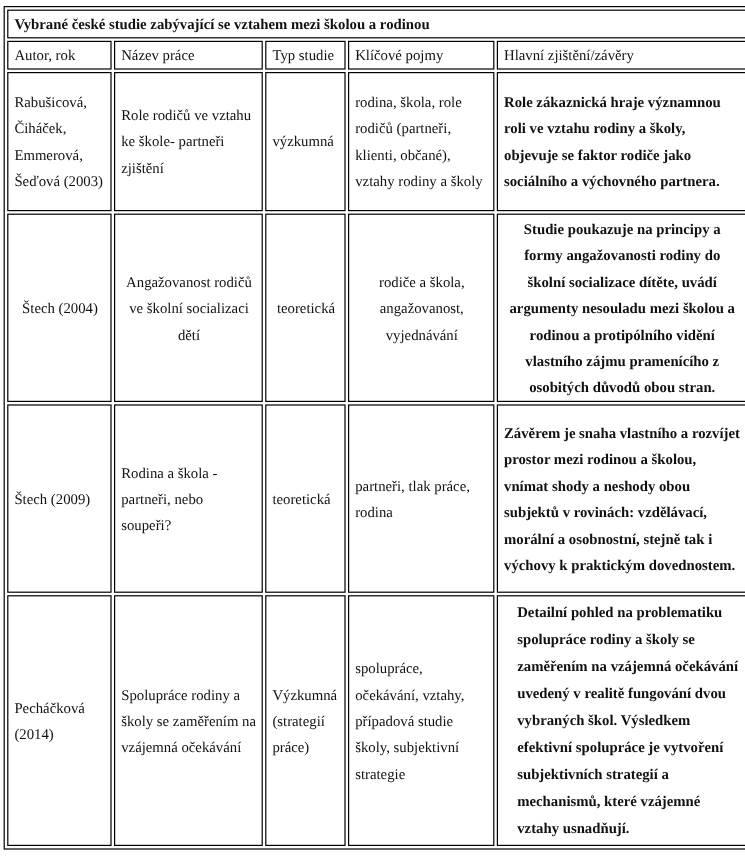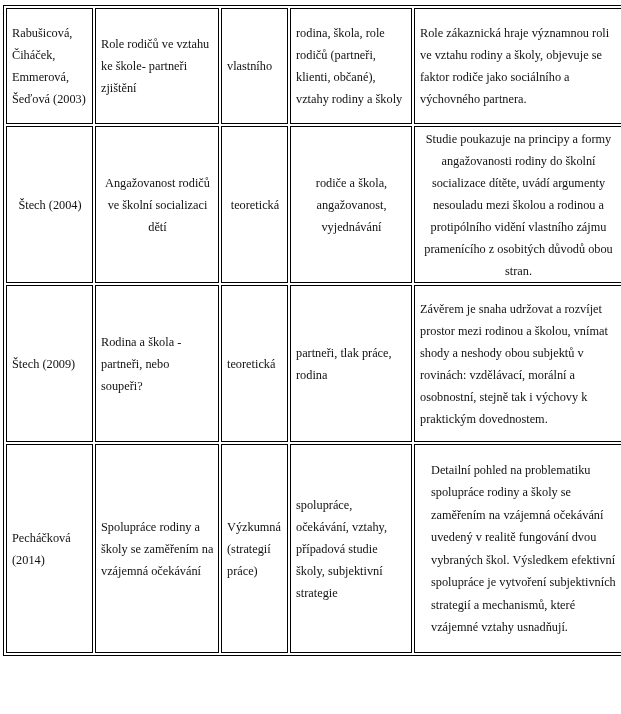--- a/index.html
+++ b/index.html
@@ -20,55 +20,65 @@
       line-height: 22px;
       vertical-align: middle;
       word-wrap: break-word;
     }
     td.title { font-weight: bold; font-size: 12.5px; height: 22px; padding-left: 5px; }
     tr.head td { height: 21px; }
     tr.r1 td { height: 114px; }
     tr.r2 td { height: 155px; text-align: center; }
     tr.r3 td { height: 155px; }
     tr.r4 td { height: 207px; }
-    td.findings { line-height: 21.5px; }
+    td.findings { line-height: 21.5px; font-weight: bold; }
     tr.r4 td.findings { line-height: 22.5px; padding-left: 16px; }
   </style>
 </head>
 <body>
 
 <table class="main">
   <colgroup>
     <col style="width:87px">
     <col style="width:124px">
     <col style="width:67px">
     <col style="width:122px">
     <col style="width:208px">
   </colgroup>
   <tbody>
+      <tr>
+    <td class="title" colspan="5">Vybrané české studie zabývající se vztahem mezi školou a rodinou</td>
+  </tr>
+  <tr class="head">
+    <td>Autor, rok</td>
+    <td>Název práce</td>
+    <td>Typ studie</td>
+    <td>Klíčové pojmy</td>
+    <td>Hlavní zjištění/závěry</td>
+  </tr>
   <tr class="r1">
     <td>Rabušicová, Čiháček, Emmerová, Šeďová (2003)</td>
     <td>Role rodičů ve vztahu ke škole- partneři zjištění</td>
-    <td>vlastního</td>
+    <td>výzkumná</td>
     <td>rodina, škola, role rodičů (partneři, klienti, občané), vztahy rodiny a školy</td>
     <td class="findings">Role zákaznická hraje významnou roli ve vztahu rodiny a školy, objevuje se faktor rodiče jako sociálního a výchovného partnera.</td>
   </tr>
   <tr class="r2">
     <td>Štech (2004)</td>
     <td>Angažovanost rodičů ve školní socializaci dětí</td>
     <td>teoretická</td>
     <td>rodiče a škola, angažovanost, vyjednávání</td>
     <td class="findings">Studie poukazuje na principy a formy angažovanosti rodiny do školní socializace dítěte, uvádí argumenty nesouladu mezi školou a rodinou a protipólního vidění vlastního zájmu pramenícího z osobitých důvodů obou stran.</td>
   </tr>
   <tr class="r3">
     <td>Štech (2009)</td>
     <td>Rodina a škola - partneři, nebo soupeři?</td>
     <td>teoretická</td>
     <td>partneři, tlak práce, rodina</td>
-    <td class="findings">Závěrem je snaha udržovat a rozvíjet prostor mezi rodinou a školou, vnímat shody a neshody obou subjektů v rovinách: vzdělávací, morální a osobnostní, stejně tak i výchovy k praktickým dovednostem.</td>
+    <td class="findings">Závěrem je snaha vlastního a rozvíjet prostor mezi rodinou a školou, vnímat shody a neshody obou subjektů v rovinách: vzdělávací, morální a osobnostní, stejně tak i výchovy k praktickým dovednostem.</td>
   </tr>
   <tr class="r4">
     <td>Pecháčková (2014)</td>
     <td>Spolupráce rodiny a školy se zaměřením na vzájemná očekávání</td>
     <td>Výzkumná (strategií práce)</td>
     <td>spolupráce, očekávání, vztahy, případová studie školy, subjektivní strategie</td>
     <td class="findings">Detailní pohled na problematiku spolupráce rodiny a školy se zaměřením na vzájemná očekávání uvedený v realitě fungování dvou vybraných škol. Výsledkem efektivní spolupráce je vytvoření subjektivních strategií a mechanismů, které vzájemné vztahy usnadňují.</td>
   </tr>
 </tbody>
   </table>

